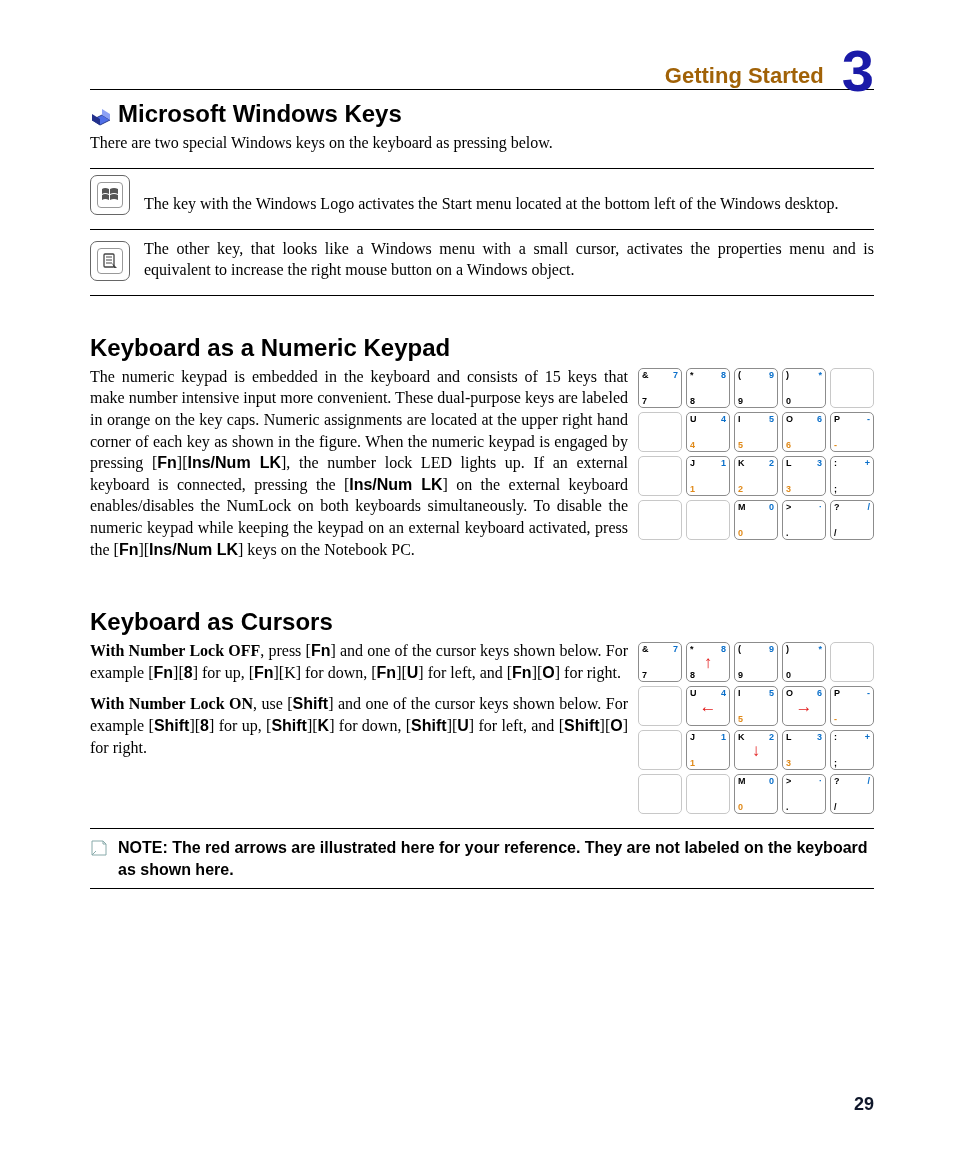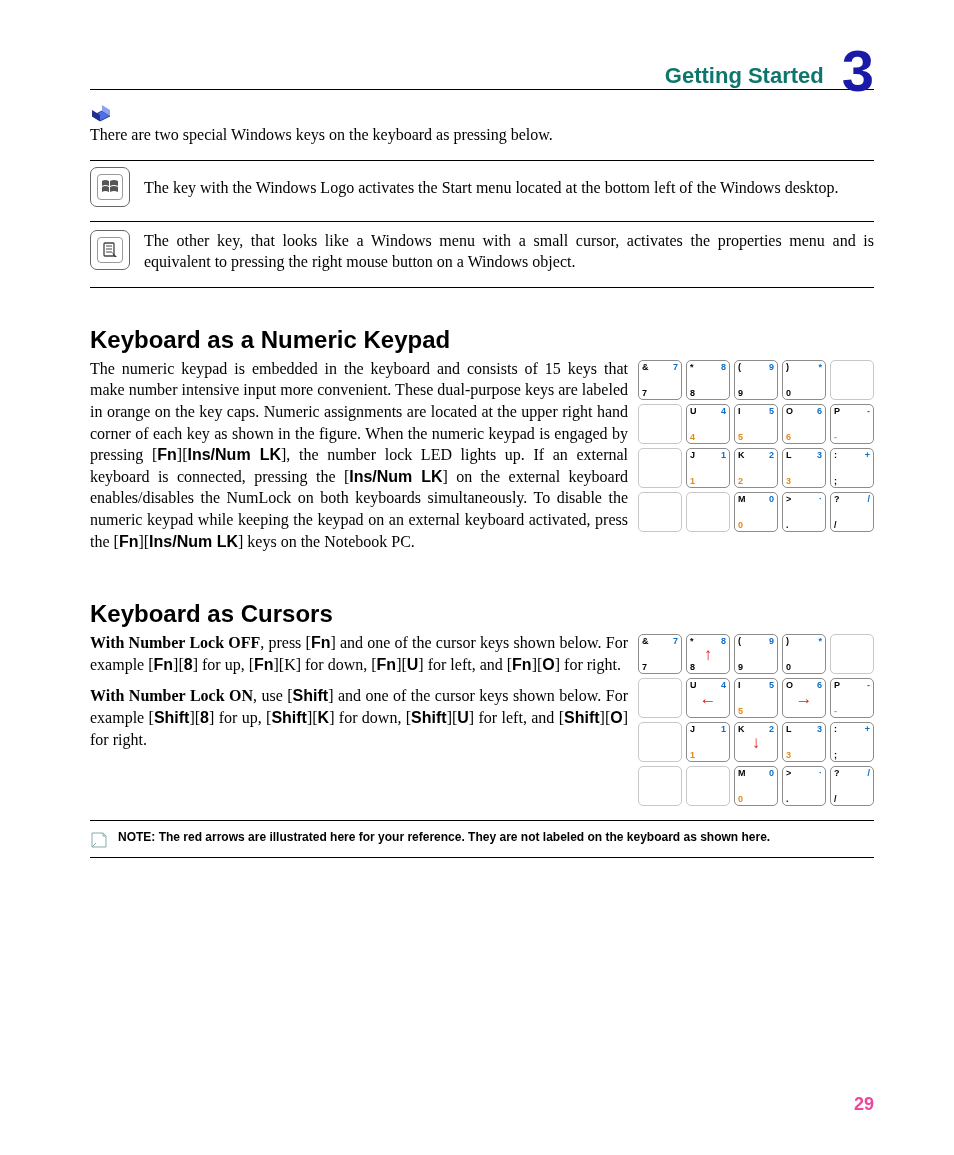--- a/index.html
+++ b/index.html
@@ -21,21 +21,21 @@
     justify-content: flex-end;
     border-bottom: 1px solid #000;
     padding-bottom: 0;
     gap: 18px;
     margin-bottom: 10px;
   }
   .chapter-title {
     font-family: Arial, Helvetica, sans-serif;
     font-weight: bold;
     font-size: 22px;
-    color: #0f766e;
+    color: #a16207;
     text-align: center;
   }
   .chapter-num {
     font-family: Arial, Helvetica, sans-serif;
     font-weight: bold;
     font-size: 58px;
     color: #1a1aa8;
     line-height: 0.8;
     position: relative;
     top: 8px;
@@ -56,21 +56,21 @@
   }
   p.body {
     font-size: 16px;
     margin: 0 0 10px 0;
     line-height: 1.35;
   }
   p.justify { text-align: justify; }
   .hr-thin { border: none; border-top: 1px solid #000; margin: 14px 0 6px 0; }
   .key-row {
     display: flex;
-    align-items: center;
+    align-items: flex-end;
     gap: 14px;
     margin: 6px 0 6px 0;
   }
   .keycap {
     width: 40px; height: 40px;
     border: 1.5px solid #666;
     border-radius: 7px;
     display: inline-flex;
     align-items: center; justify-content: center;
     font-size: 20px;
@@ -129,31 +129,31 @@
     align-items: flex-start;
   }
   .note-icon {
     width: 18px; height: 18px;
     flex-shrink: 0;
     margin-top: 2px;
   }
   .note-text {
     font-family: Arial, Helvetica, sans-serif;
     font-weight: bold;
-    font-size: 12px;
+    font-size: 16px;
     line-height: 1.35;
   }
   .page-num {
     position: absolute;
     bottom: 40px;
     right: 80px;
     font-family: Arial, Helvetica, sans-serif;
     font-weight: bold;
     font-size: 18px;
-    color: #ec4899;
+    color: #0f172a;
   }
 
   .sec-block { margin-top: 38px; clear: both; }
   .sec-block::after { content:""; display:table; clear:both; }
 </style>
 </head>
 <body>
 
 <div class="page">
 
@@ -163,20 +163,21 @@
   </div>
 
   <h2 class="section">
     <span class="section-icon">
       <svg viewBox="0 0 22 20">
           <path d="M2 14 L12 9 L20 14 L10 19 Z" fill="#4f6fe8" stroke="#2a3d8d" stroke-width="1"></path>
           <path d="M2 14 L10 19 L10 13 L2 8 Z" fill="#22308c"></path>
           <path d="M12 9 L20 14 L20 8 L12 3 Z" fill="#8da2f5"></path>
         </svg>
     </span>
+    <span>Microsoft Windows Keys</span>
   </h2>
   <p class="body">There are two special Windows keys on the keyboard as pressing below.</p>
 
   <hr class="hr-thin">
   <div class="key-row">
     <span class="keycap">
       <span class="keycap-inner">
         <svg width="18" height="18" viewBox="0 0 18 18">
             <g fill="#555">
               <path d="M1 3 Q4 1 8 3 L8 8 Q4 6 1 8 Z"></path>
@@ -195,21 +196,21 @@
       <span class="keycap-inner">
         <svg width="18" height="18" viewBox="0 0 18 18">
             <rect x="3" y="2" width="10" height="13" rx="1" fill="none" stroke="#444" stroke-width="1.3"></rect>
             <line x1="5" y1="5" x2="11" y2="5" stroke="#444"></line>
             <line x1="5" y1="8" x2="11" y2="8" stroke="#444"></line>
             <line x1="5" y1="11" x2="11" y2="11" stroke="#444"></line>
             <path d="M11 11 L16 16 L13 16 Z" fill="#444"></path>
           </svg>
       </span>
     </span>
-    <div class="key-desc">The other key, that looks like a Windows menu with a small cursor, activates the properties menu and is equivalent to pressing the right mouse button on a Windows object.</div>
+    <div class="key-desc">The other key, that looks like a Windows menu with a small cursor, activates the properties menu and is equivalent to increase the right mouse button on a Windows object.</div>
   </div>
   <hr class="hr-thin">
 
   <div class="sec-block">
     <h2 class="section">Keyboard as a Numeric Keypad</h2>
     <div class="float-fig">
       <div class="kp" id="kp1">
           <div class="kcap">
             <span class="tl">&amp;</span>
             <span class="tr">7</span>

